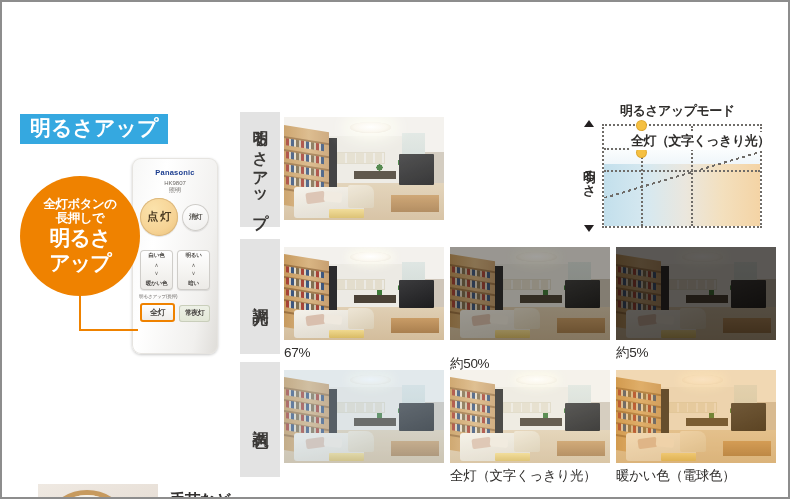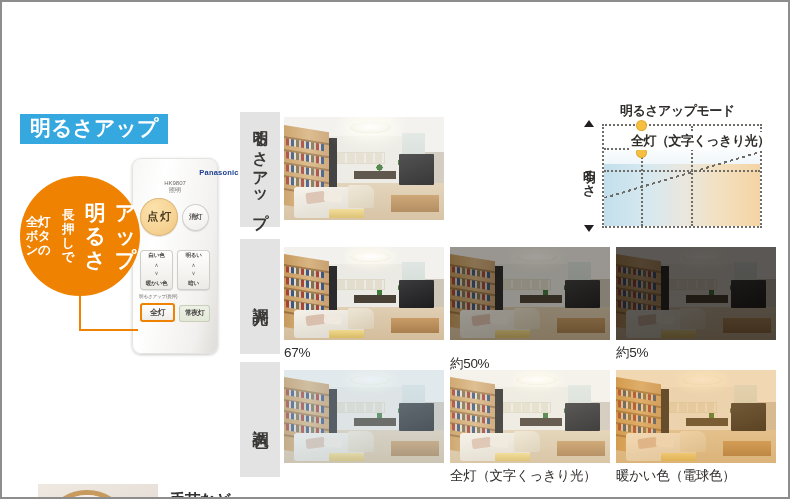--- a/index.html
+++ b/index.html
@@ -50,21 +50,21 @@
 
   
   .remote{
     position:absolute;left:112px;top:6px;width:86px;height:196px;
     background:linear-gradient(100deg,#f7f7f6 0%,#ffffff 30%,#f1f0ee 78%,#dedcd8 100%);
     border-radius:9px;
     box-shadow:0 1px 3px rgba(0,0,0,.22), inset 0 0 0 1px #e6e4e0;
   }
   .remote-brand{
     position:absolute;top:10px;left:0;width:100%;text-align:center;
-    font-size:7.5px;font-weight:bold;color:#1b3d8f;letter-spacing:.2px;margin-left:44px;
+    font-size:7.5px;font-weight:bold;color:#1b3d8f;letter-spacing:.2px;
   }
   .remote-model{
     position:absolute;top:22px;left:0;width:100%;text-align:center;
     font-size:6px;color:#6d6a66;line-height:1.25;
   }
   .remote-model span{display:block;}
   .btn-on{
     position:absolute;left:8px;top:40px;width:38px;height:38px;border-radius:50%;
     background:radial-gradient(circle at 36% 30%,#fbe2ab 0%,#f6d395 60%,#e9c078 100%);
     box-shadow:inset 0 0 0 1px #dcb87e,0 1px 1px rgba(0,0,0,.12);
@@ -104,21 +104,21 @@
     background:linear-gradient(180deg,#eef1e7,#e2e7d6);
     box-shadow:inset 0 0 0 1px #c9cebb;
     display:flex;align-items:center;justify-content:center;
     font-size:7px;font-weight:bold;color:#4b4845;letter-spacing:-.6px;
   }
 
   
   .callout{
     position:absolute;left:0px;top:24px;width:120px;height:120px;border-radius:50%;
     background:#ef8200;color:#ffffff;text-align:center;
-    display:flex;flex-direction:row;align-items:center;justify-content:center;
+    display:flex;flex-direction:column;align-items:center;justify-content:center;
     line-height:1.12;z-index:3;
   }
   .callout .c-sm{font-size:12.5px;font-weight:bold;letter-spacing:-.5px;}
   .callout .c-lg{font-size:21px;font-weight:bold;letter-spacing:-1px;margin-top:1px;}
   .leader{
     position:absolute;left:59px;top:143px;width:2px;height:36px;background:#ef8200;z-index:2;
   }
   .leader-h{
     position:absolute;left:59px;top:177px;width:59px;height:2px;background:#ef8200;z-index:2;
   }

